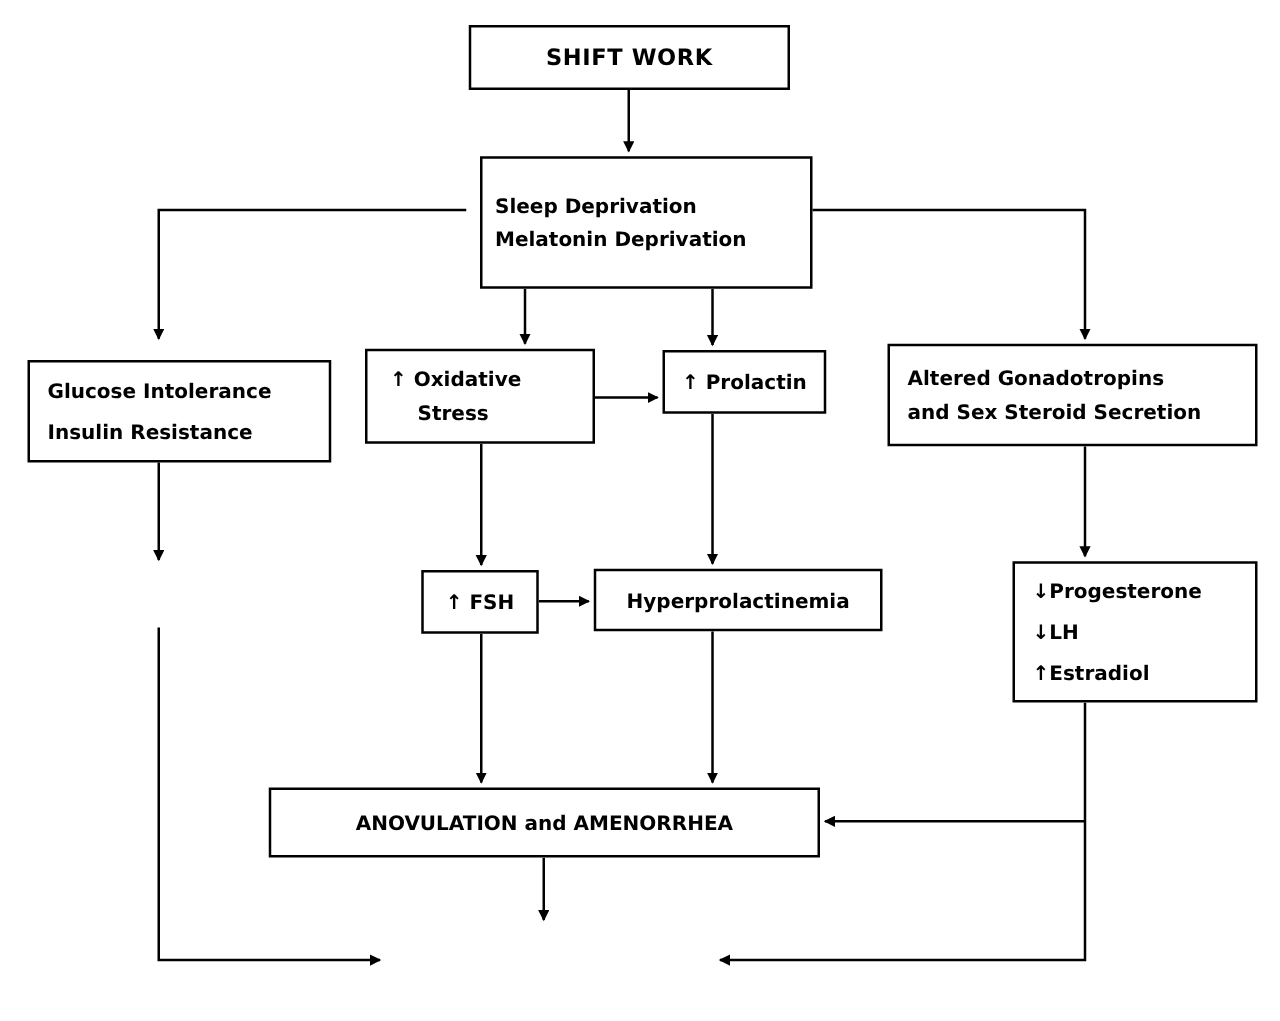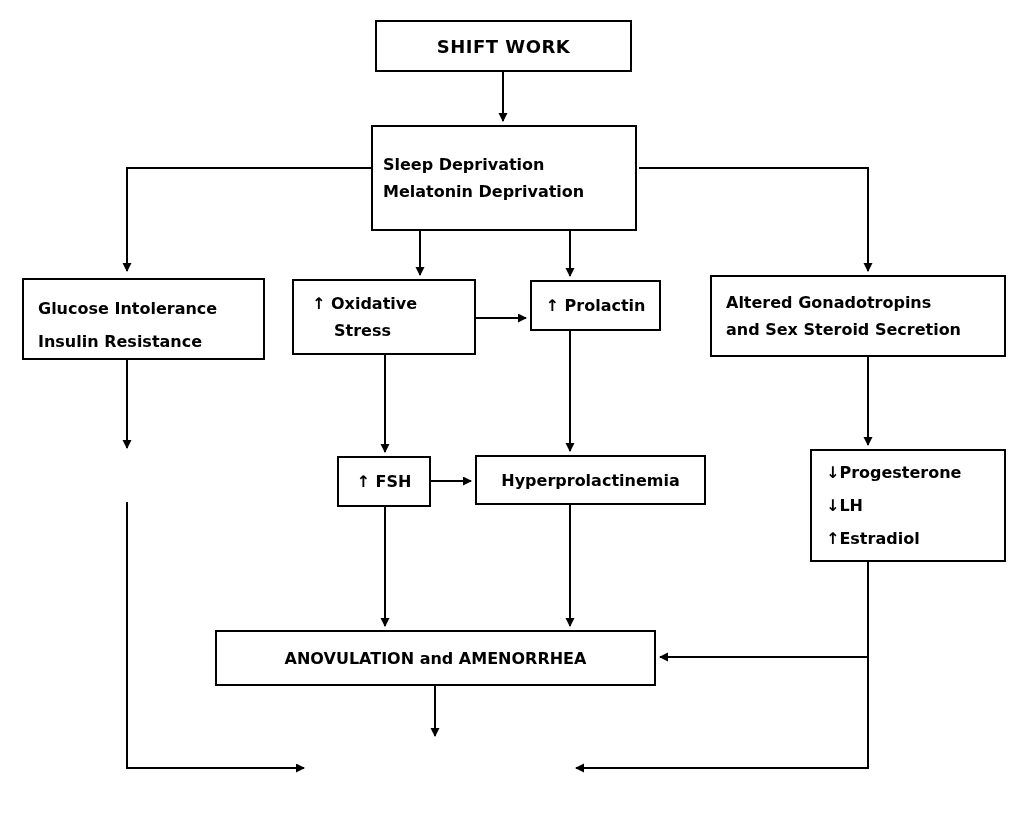--- a/index.html
+++ b/index.html
@@ -49,22 +49,22 @@
   }
   .node.spaced {
     line-height: 33px;
   }
   .title-size { font-size: 18px; letter-spacing: 0.5px; }
   .big-size   { font-size: 20px; letter-spacing: 0.5px; }
   .indent-1   { margin-left: 22px; }
 
   
   #n-shift   { left: 375px; top: 20px;  width: 257px; height: 52px;  }
-  #n-sleep   { left: 371px; top: 125px; width: 266px; height: 106px; padding-left: 10px; }
-  #n-glucose { left: 22px;  top: 278px; width: 243px; height: 82px; justify-content: flex-end;  }
+  #n-sleep   { left: 384px; top: 125px; width: 266px; height: 106px; padding-left: 10px; }
+  #n-glucose { left: 22px;  top: 288px; width: 243px; height: 82px;  }
   #n-oxid    { left: 292px; top: 279px; width: 184px; height: 76px;  padding-left: 18px; }
   #n-prol    { left: 530px; top: 280px; width: 131px; height: 51px;  }
   #n-gonad   { left: 710px; top: 275px; width: 296px; height: 82px;  }
   #n-epl     { left: 22px;  top: 452px; width: 259px; height: 50px;  }
   #n-fsh     { left: 337px; top: 456px; width: 94px;  height: 51px;  }
   #n-hyper   { left: 475px; top: 455px; width: 231px; height: 50px;  }
   #n-horm    { left: 810px; top: 449px; width: 196px; height: 113px; }
   #n-anov    { left: 215px; top: 630px; width: 441px; height: 56px;  }
   #n-infert  { left: 310px; top: 740px; width: 260px; height: 56px;  }
 </style>

